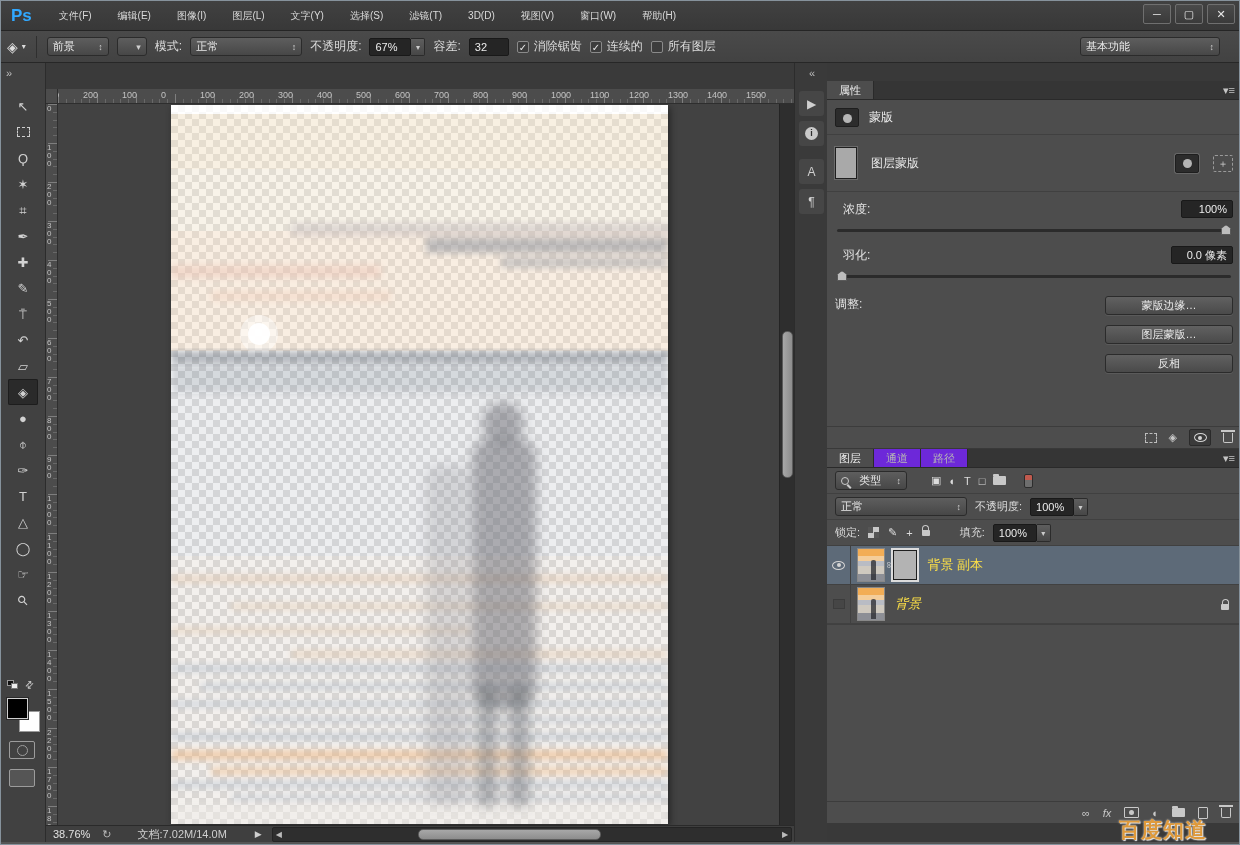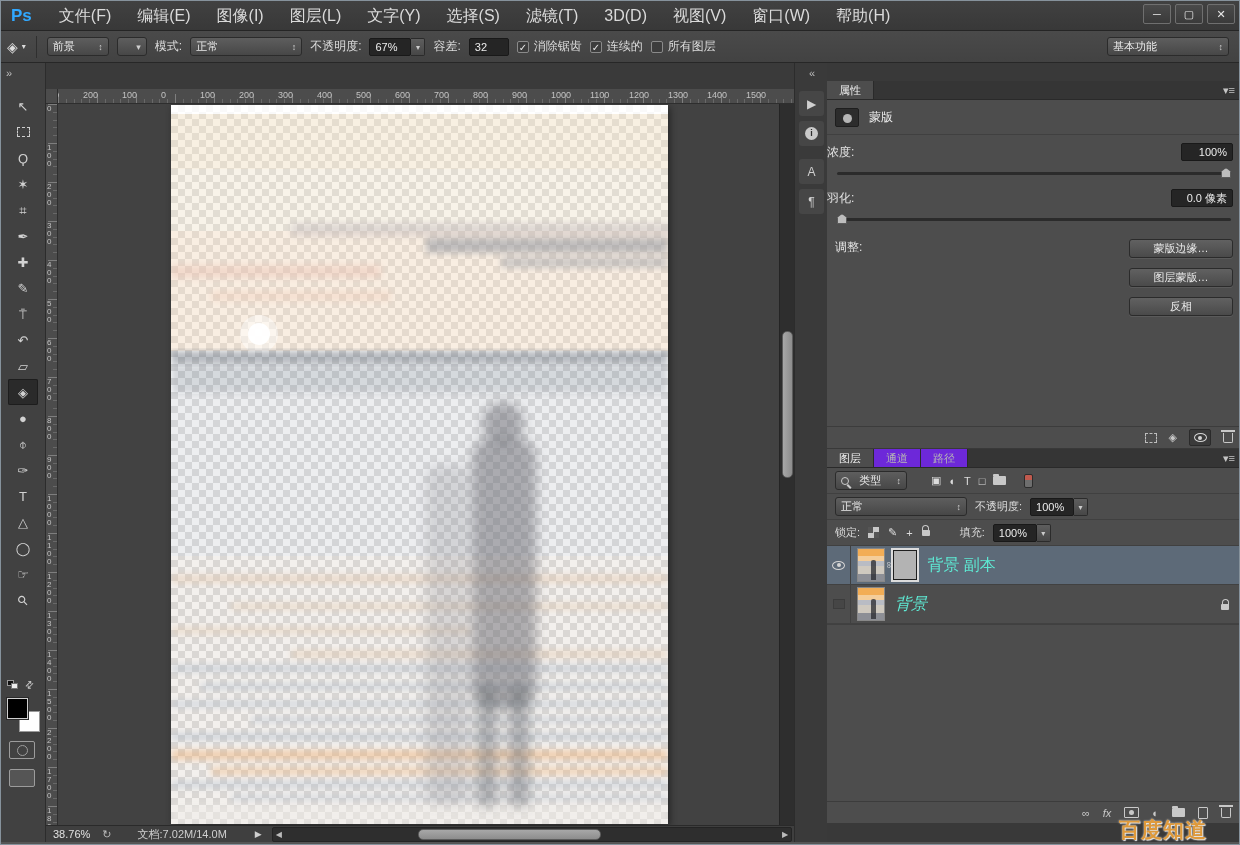--- a/index.html
+++ b/index.html
@@ -3,21 +3,21 @@
 <meta charset="utf-8">
 <style>
   *{margin:0;padding:0;box-sizing:border-box;font-family:"Liberation Sans",sans-serif;-webkit-user-select:none}
   html,body{width:1240px;height:845px;overflow:hidden;background:#3a3a3a}
   .abs{position:absolute}
   #app{position:relative;width:1240px;height:845px;border:1px solid #86929c;background:#3a3a3a;overflow:hidden}
 
   
   #menubar{left:0;top:0;width:100%;height:30px;background:linear-gradient(#414141,#383838);border-bottom:1px solid #252525;display:flex;align-items:center}
   #pslogo{color:#31a8ff;font-weight:bold;font-size:17px;padding:0 14px 0 10px}
-  .menu-item{color:#dadada;font-size:16px;padding:0 13px;line-height:29px;cursor:default}
+  .menu-item{color:#dadada;font-size:10px;padding:0 13px;line-height:29px;cursor:default}
   #winbtns{position:absolute;right:4px;top:3px;display:flex;gap:4px}
   .winbtn{width:28px;height:20px;border:1px solid #6f6f6f;border-radius:2px;background:linear-gradient(#4a4a4a,#3a3a3a);color:#e8e8e8;font-size:11px;text-align:center;line-height:18px}
 
   
   #optionsbar{left:0;top:30px;width:100%;height:32px;background:linear-gradient(#4a4a4a,#424242);border-bottom:1px solid #272727;display:flex;align-items:center;gap:8px;padding-left:6px}
   .vsep{width:1px;height:22px;background:#2f2f2f;margin:0 2px}
   .optlabel{color:#dcdcdc;font-size:12px;white-space:nowrap}
   .combo{display:inline-flex;align-items:center;justify-content:space-between;background:linear-gradient(#5e5e5e,#474747);border:1px solid #2b2b2b;border-radius:3px;color:#e8e8e8;padding:0 5px;font-size:11px;height:19px}
   .combo .arr{color:#cfcfcf;font-size:9px;margin-left:5px}
   .valuebox{background:#252525;border:1px solid #191919;color:#ececec;font-size:11px;height:18px;line-height:16px;padding:0 5px;border-radius:2px}
@@ -101,27 +101,27 @@
   #props .pbody{height:348px}
   .maskbadge{width:24px;height:19px;background:#2c2c2c;border:1px solid #1e1e1e;border-radius:2px;position:relative}
   .maskbadge::after{content:'';position:absolute;left:7px;top:4.5px;width:9px;height:9px;border-radius:50%;background:#b5b5b5}
   #maskhdr{display:flex;align-items:center;gap:10px;padding:8px 8px 7px 8px;border-bottom:1px solid #404040}
   #maskhdr span{color:#ececec;font-size:12px}
   #maskrow{display:flex;align-items:center;gap:14px;padding:12px 8px;border-bottom:1px solid #404040}
   #maskthumb{width:22px;height:32px;background:#a9a9a9;border:1px solid #1f1f1f;box-shadow:0 0 0 1px #6b6b6b}
   #maskrow .lbl{color:#e8e8e8;font-size:12px;flex:1}
   #vectormask{width:20px;height:17px;border:1px dashed #9a9a9a;border-radius:2px;color:#cfcfcf;font-size:10px;text-align:center;line-height:15px}
   .proplabel{color:#e2e2e2;font-size:12px}
-  .srow{position:relative;height:46px;padding:8px 8px 0 0}
+  .srow{position:relative;height:46px;padding:8px 8px 0 16px}
   .srow .topline{display:flex;justify-content:space-between;align-items:center}
   .slider{position:absolute;left:10px;right:10px;bottom:6px;height:3px;background:#2b2b2b;border-radius:2px}
   .handle{position:absolute;top:-4px;width:10px;height:10px;background:#bdbdbd;border:1px solid #5a5a5a;clip-path:polygon(50% 0,100% 40%,100% 100%,0 100%,0 40%)}
   #adjrow{display:flex;padding:12px 8px 0 8px}
   #adjbtns{margin-left:auto;display:flex;flex-direction:column;gap:10px}
-  .panel-btn{width:104px;height:19px;background:linear-gradient(#616161,#4a4a4a);border:1px solid #2b2b2b;border-radius:3px;box-shadow:0 1px 0 rgba(255,255,255,.08);color:#e9e9e9;font-size:11px;text-align:center;line-height:17px}
+  .panel-btn{width:128px;height:19px;background:linear-gradient(#616161,#4a4a4a);border:1px solid #2b2b2b;border-radius:3px;box-shadow:0 1px 0 rgba(255,255,255,.08);color:#e9e9e9;font-size:11px;text-align:center;line-height:17px}
   #propfoot{position:absolute;left:0;bottom:0;width:100%;height:22px;border-top:1px solid #3c3c3c;display:flex;align-items:center;justify-content:flex-end;gap:12px;padding-right:8px}
   .footico{color:#c8c8c8;font-size:11px;display:flex;align-items:center;justify-content:center}
   .dashedrect{width:12px;height:10px;border:1px dashed #bdbdbd}
   .pressed{background:#3a3a3a;border:1px solid #2a2a2a;border-radius:2px;width:22px;height:17px}
   .eye{display:inline-block;width:13px;height:9px;border:1px solid #d5d5d5;border-radius:50%;position:relative}
   .eye::after{content:'';position:absolute;left:3.5px;top:1.5px;width:4px;height:4px;border-radius:50%;background:#d5d5d5}
   .icon-trash{position:relative;width:10px;height:10px;border:1px solid #c8c8c8;border-top:none;border-radius:0 0 2px 2px}
   .icon-trash::before{content:'';position:absolute;left:-3px;top:-3px;width:14px;height:2px;background:#c8c8c8}
   .icon-folder{position:relative;width:13px;height:9px;background:#c8c8c8;border-radius:1px}
   .icon-folder::before{content:'';position:absolute;left:0;top:-2px;width:6px;height:2px;background:#c8c8c8;border-radius:1px 1px 0 0}
@@ -141,21 +141,21 @@
   .lockicons{display:flex;align-items:center;gap:9px}
   .layerlist{border-bottom:1px solid #404040}
   .layer{position:relative;display:flex;align-items:center;height:39px;border-bottom:1px solid #414141}
   .layer.selected{background:#5d6a78}
   .eyewell{width:24px;align-self:stretch;border-right:1px solid #404040;display:flex;align-items:center;justify-content:center}
   .eyewell .empty{width:12px;height:10px;border:1px solid #3c3c3c;background:#464646}
   .lthumb{width:28px;height:34px;margin-left:6px;border:1px solid #888;background:linear-gradient(#f2ad56 0 22%,#f4cd9a 22% 38%,#b9bcc4 38% 52%,#cfc9bf 52% 78%,#8d8f96 78%);position:relative;flex:none}
   .lthumb::after{content:'';position:absolute;left:13px;top:11px;width:5px;height:20px;background:rgba(40,40,45,.75);border-radius:2px 2px 0 0}
   .linkchain{color:#d8d8d8;font-size:9px;transform:rotate(90deg);margin:0 1px}
   .lmaskthumb{width:24px;height:30px;background:#b3b3b3;border:1px solid #1f1f1f;box-shadow:0 0 0 2px #dcdcdc;flex:none}
-  .lname{color:#5eead4;font-size:16px;margin-left:10px;flex:1}
+  .lname{color:#fde047;font-size:13px;margin-left:10px;flex:1}
   .lname.italic{font-style:italic}
   .layerlock{margin-right:12px}
   #layerfoot{position:absolute;left:0;bottom:0;width:100%;height:22px;border-top:1px solid #3c3c3c;display:flex;align-items:center;justify-content:flex-end;gap:13px;padding-right:10px}
   .maskico{position:relative;width:15px;height:11px;border:1px solid #c8c8c8;border-radius:1px}
   .maskico::after{content:'';position:absolute;left:4px;top:2px;width:5px;height:5px;border-radius:50%;background:#c8c8c8}
 
   #watermark{left:1118px;top:815px;font-size:21px;font-weight:bold;color:#f0a43c;text-shadow:0 0 2px #fff,1px 1px 1px #fff;opacity:.9;z-index:50;letter-spacing:1px}
   #bottomedge{left:0;top:841px;width:100%;height:4px;background:#555}
 </style>
 </head>
@@ -212,21 +212,21 @@
       <span class="optlabel">消除锯齿</span>
     </span>
     <span class="cbrow">
       <span class="cbox">✓</span>
       <span class="optlabel">连续的</span>
     </span>
     <span class="cbrow">
       <span class="cbox"></span>
       <span class="optlabel">所有图层</span>
     </span>
-    <div class="combo" style="position:absolute;right:10px;width:122px">
+    <div class="combo" style="position:absolute;right:19px;width:140px">
       <span>基本功能</span>
       <span class="arr">↕</span>
     </div>
   </div>
 
   <div id="toolcol" class="abs">
     <div id="toolhdr"></div>
     <div id="tools" style="margin-top:22px">
         <div class="tool">
           <span class="tool-glyph">↖</span>
@@ -441,20 +441,26 @@
     <div id="props">
       <div class="ptabbar">
         <div class="ptab active">属性</div>
         <span class="pmenu">▾≡</span>
       </div>
       <div class="pbody">
         <div id="maskhdr">
           <div class="maskbadge"></div>
           <span>蒙版</span>
         </div>
+        <div id="maskrow">
+          <div id="maskthumb"></div>
+          <span class="lbl">图层蒙版</span>
+          <div class="maskbadge" style="box-shadow:0 0 0 1px #666"></div>
+          <div id="vectormask">＋</div>
+        </div>
         <div class="srow">
           <div class="topline">
             <span class="proplabel">浓度:</span>
             <span class="valuebox" style="width:52px;text-align:right">100%</span>
           </div>
           <div class="slider">
             <span class="handle" style="right:0"></span>
           </div>
         </div>
         <div class="srow">

